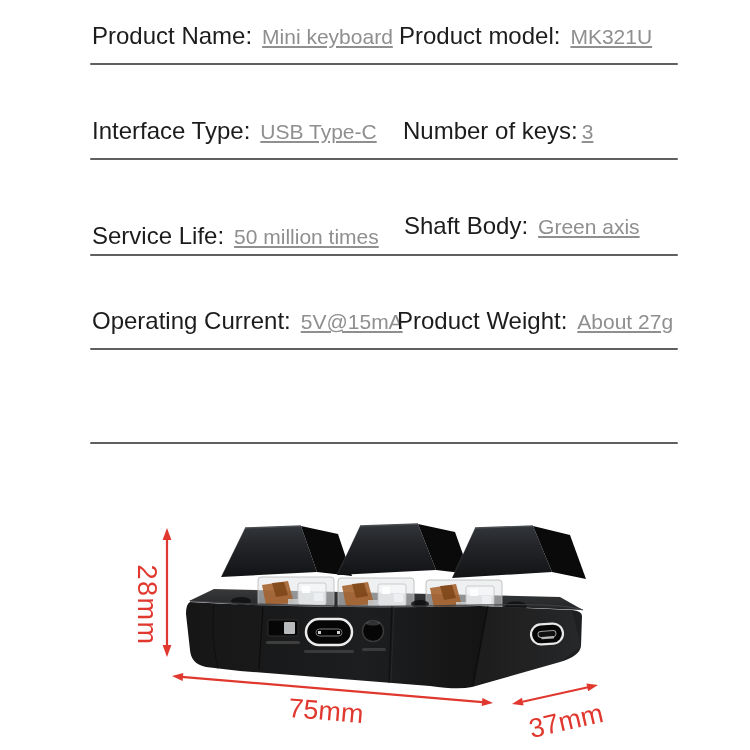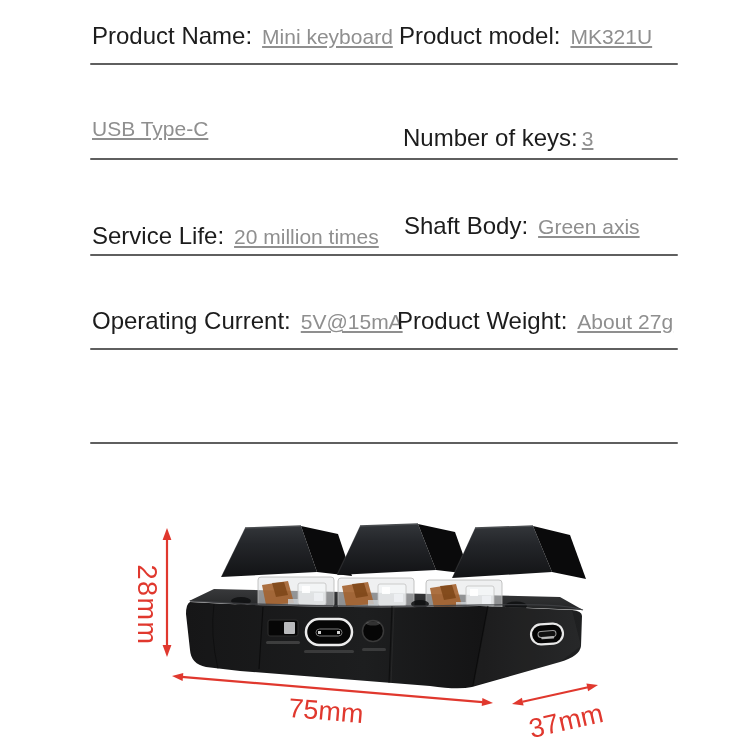--- a/index.html
+++ b/index.html
@@ -3,21 +3,21 @@
 <meta charset="utf-8">
 <style>
   html,body{margin:0;padding:0;background:#ffffff;}
   .canvas{
     position:relative;width:750px;height:750px;background:#ffffff;overflow:hidden;
     font-family:"Liberation Sans", sans-serif;
   }
   .pair{position:absolute;display:flex;align-items:baseline;gap:10px;white-space:nowrap;}
   .pair .label{font-size:24px;color:#1c1c1c;}
   .pair .value{font-size:21px;color:#8f8f8f;text-decoration:underline;}
-  .pair.tight{gap:4px;margin-top:7px;}
+  .pair.tight{gap:4px;}
   .p00{top:22px;left:92px}   .p01{top:22px;left:399px}
   .p10{top:117px;left:92px}  .p11{top:117px;left:403px}
   .p20{top:222px;left:92px}  .p21{top:212px;left:404px}
   .p30{top:307px;left:92px}  .p31{top:307px;left:397px}
   .p40{top:402px;left:92px}
   .divider{position:absolute;left:90px;width:588px;height:2px;background:#5f5f5f;border-radius:1px;}
   .d0{top:63px}.d1{top:158px}.d2{top:254px}.d3{top:348px}.d4{top:442px}
   svg.photo{position:absolute;left:0;top:0;}
   svg text{font-family:"Liberation Sans", sans-serif;}
 </style>
@@ -29,30 +29,31 @@
   <div class="pair p00">
     <span class="label">Product Name:</span>
     <span class="value">Mini keyboard</span>
   </div>
   <div class="pair p01">
     <span class="label">Product model:</span>
     <span class="value">MK321U</span>
   </div>
 
   <div class="pair p10">
+    <span class="label">Interface Type:</span>
     <span class="value">USB Type-C</span>
   </div>
   <div class="pair p11 tight">
     <span class="label">Number of keys:</span>
     <span class="value">3</span>
   </div>
 
   <div class="pair p20">
     <span class="label">Service Life:</span>
-    <span class="value">20 million times</span>
+    <span class="value">50 million times</span>
   </div>
   <div class="pair p21">
     <span class="label">Shaft Body:</span>
     <span class="value">Green axis</span>
   </div>
 
   <div class="pair p30">
     <span class="label">Operating Current:</span>
     <span class="value">5V@15mA</span>
   </div>

